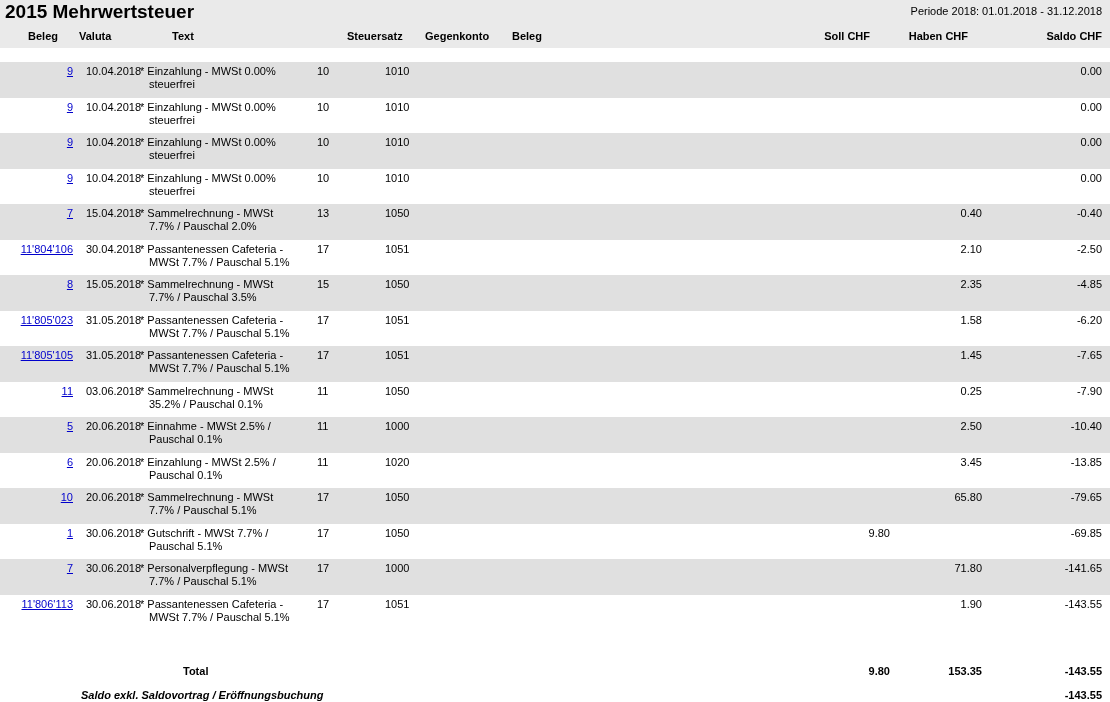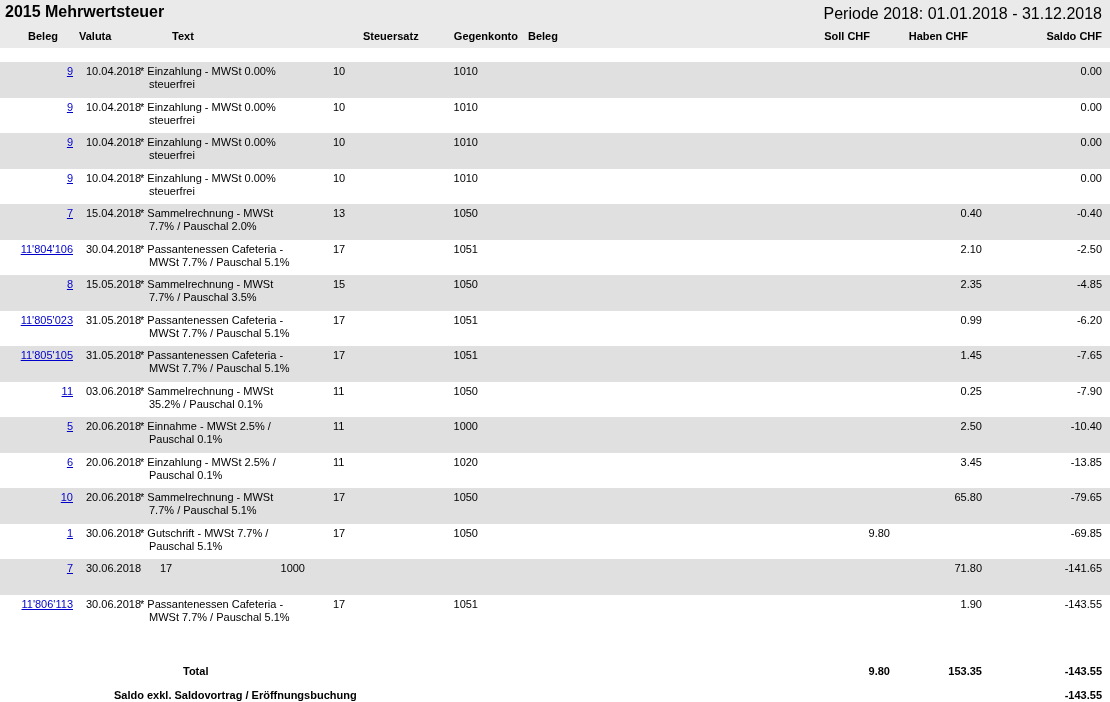--- a/index.html
+++ b/index.html
@@ -6,30 +6,30 @@
   html, body { margin: 0; padding: 0; }
   body {
     width: 1110px; height: 702px; overflow: hidden;
     background: #ffffff; color: #000000;
     font-family: "Liberation Sans", "DejaVu Sans", sans-serif;
     font-size: 11px;
   }
 
   
   .report-header { position: relative; height: 48px; background: #eaeaea; }
-  .report-title { margin: 0; padding: 3px 0 0 5px; font-size: 16px; font-weight: bold; line-height: 18px; }
-  .periode { position: absolute; top: 5px; right: 8px; font-size: 16px; font-weight: normal; }
+  .report-title { margin: 0; padding: 3px 0 0 5px; font-size: 19px; font-weight: bold; line-height: 18px; }
+  .periode { position: absolute; top: 5px; right: 8px; font-size: 11px; font-weight: normal; }
 
   
   .cols { display: flex; align-items: flex-start; padding-right: 8px; }
   .c-beleg      { width: 73px;  text-align: right; line-height: 13px; }
   .c-valuta     { width: 67px;  padding-left: 13px; line-height: 13px; }
   .c-text       { width: 173px; line-height: 13px; }
-  .c-steuersatz { width: 72px;  padding-left: 4px; line-height: 13px; margin-left: 16px; }
-  .c-gegenkonto { width: 77px;  line-height: 13px; text-align: right; }
+  .c-steuersatz { width: 72px;  padding-left: 4px; line-height: 13px; }
+  .c-gegenkonto { width: 77px;  line-height: 13px; }
   .c-stapel     { flex: 1; line-height: 13px; }
   .c-soll       { width: 228px; text-align: right; line-height: 13px; }
   .c-haben      { width: 92px;  text-align: right; line-height: 13px; }
   .c-saldo      { width: 120px; text-align: right; line-height: 13px; }
 
   .col-headers { position: absolute; left: 0; bottom: 5px; width: 100%; font-weight: bold; gap: 10px; }
   .col-headers .c-beleg  { position: relative; left: -15px; }
   .col-headers .c-valuta { position: relative; left: -17px; }
   .col-headers .c-text   { padding-left: 12px; }
   .col-headers .c-haben  { position: relative; left: -4px; }
@@ -38,21 +38,21 @@
   .rows { margin-top: 14px; }
   .row { height: 35.5px; padding-top: 3px; }
   .row:nth-child(odd) { background: #e0e0e0; }
   .beleg-link { color: #0000cc; text-decoration: underline; cursor: pointer; }
   .text-inner { display: inline-block; width: 155px; padding-left: 9px; text-indent: -9px; line-height: 13px; vertical-align: top; }
 
   
   .totals { margin-top: 35px; font-weight: bold; }
   .total-row, .saldo-row { padding-right: 8px; }
   .footer-label      { width: 662px; padding-left: 183px; line-height: 13px; }
-  .footer-label-wide { width: 982px; padding-left: 114px; line-height: 13px; }
+  .footer-label-wide { width: 982px; padding-left: 81px; line-height: 13px; font-style: italic; }
   .saldo-row { margin-top: 11px; }
 </style>
 </head>
 <body>
 
 <div class="page">
 
   <header class="report-header">
     <h1 class="report-title">2015 Mehrwertsteuer</h1>
     <div class="periode">Periode 2018: 01.01.2018 - 31.12.2018</div>
@@ -148,21 +148,21 @@
       <div class="c-saldo">-4.85</div>
     </div>
       <div class="row cols">
       <div class="c-beleg"><a class="beleg-link">11'805'023</a></div>
       <div class="c-valuta">31.05.2018</div>
       <div class="c-text"><span class="text-inner">* Passantenessen Cafeteria - MWSt 7.7% / Pauschal 5.1%</span></div>
       <div class="c-steuersatz">17</div>
       <div class="c-gegenkonto">1051</div>
       <div class="c-stapel"></div>
       <div class="c-soll"></div>
-      <div class="c-haben">0.99</div>
+      <div class="c-haben">1.58</div>
       <div class="c-saldo">-6.20</div>
     </div>
       <div class="row cols">
       <div class="c-beleg"><a class="beleg-link">11'805'105</a></div>
       <div class="c-valuta">31.05.2018</div>
       <div class="c-text"><span class="text-inner">* Passantenessen Cafeteria - MWSt 7.7% / Pauschal 5.1%</span></div>
       <div class="c-steuersatz">17</div>
       <div class="c-gegenkonto">1051</div>
       <div class="c-stapel"></div>
       <div class="c-soll"></div>
@@ -220,20 +220,21 @@
       <div class="c-steuersatz">17</div>
       <div class="c-gegenkonto">1050</div>
       <div class="c-stapel"></div>
       <div class="c-soll">9.80</div>
       <div class="c-haben"></div>
       <div class="c-saldo">-69.85</div>
     </div>
       <div class="row cols">
       <div class="c-beleg"><a class="beleg-link">7</a></div>
       <div class="c-valuta">30.06.2018</div>
+      <div class="c-text"><span class="text-inner">* Personalverpflegung - MWSt 7.7% / Pauschal 5.1%</span></div>
       <div class="c-steuersatz">17</div>
       <div class="c-gegenkonto">1000</div>
       <div class="c-stapel"></div>
       <div class="c-soll"></div>
       <div class="c-haben">71.80</div>
       <div class="c-saldo">-141.65</div>
     </div>
       <div class="row cols">
       <div class="c-beleg"><a class="beleg-link">11'806'113</a></div>
       <div class="c-valuta">30.06.2018</div>

